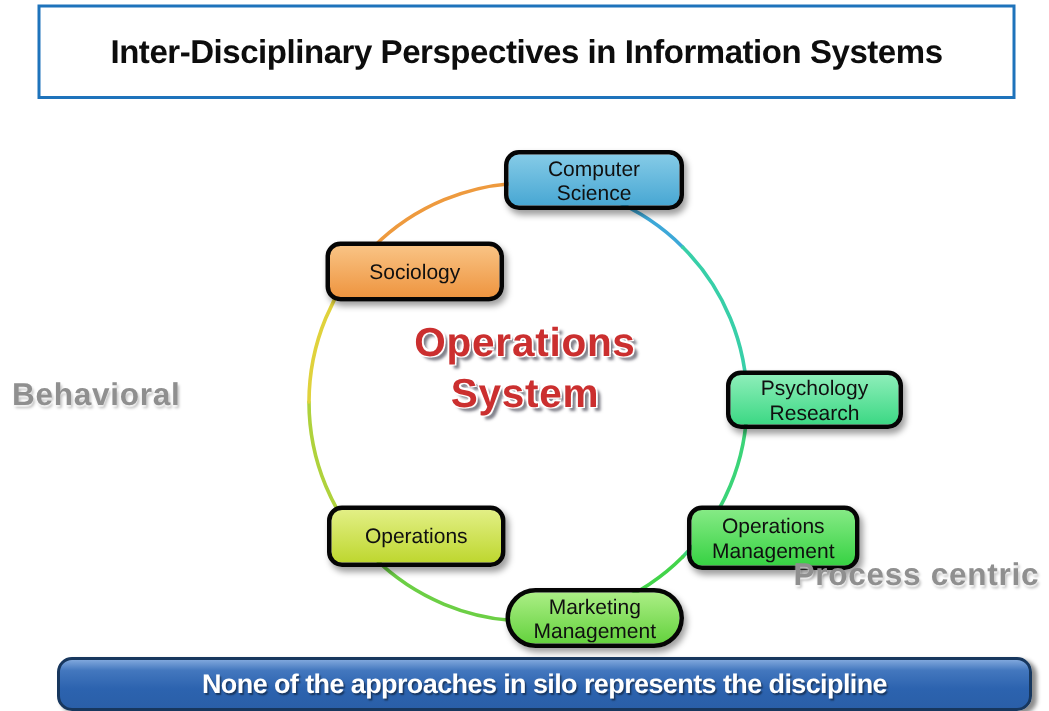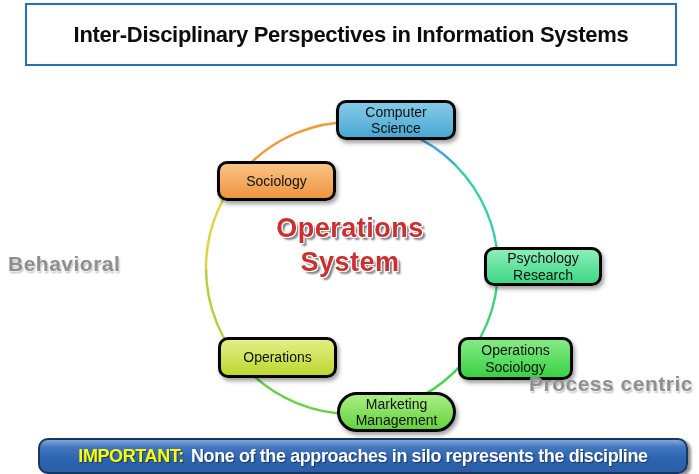--- a/index.html
+++ b/index.html
@@ -102,38 +102,37 @@
     </g>
   </svg>
 
   <div class="node n-cs">
       <span>Computer Science</span>
     </div>
   <div class="node n-or">
       <span>Psychology Research</span>
     </div>
   <div class="node n-om">
-      <span>Operations Sociology</span>
+      <span>Operations Management</span>
     </div>
   <div class="node n-mm">
       <span>Marketing Management</span>
     </div>
   <div class="node n-ec">
       <span>Operations</span>
     </div>
   <div class="node n-so">
       <span>Sociology</span>
     </div>
 
   <div class="center-text">
     <div>Operations</div>
     <div>System</div>
   </div>
 
   <div class="region l-behavioral">Behavioral</div>
   <div class="region l-process">Process centric</div>
 
   <div class="footer-bar">
-    <span class="footer-highlight">IMPORTANT:</span>
     <span class="footer-text">None of the approaches in silo represents the discipline</span>
   </div>
 
 </div>
 
 </body></html>

